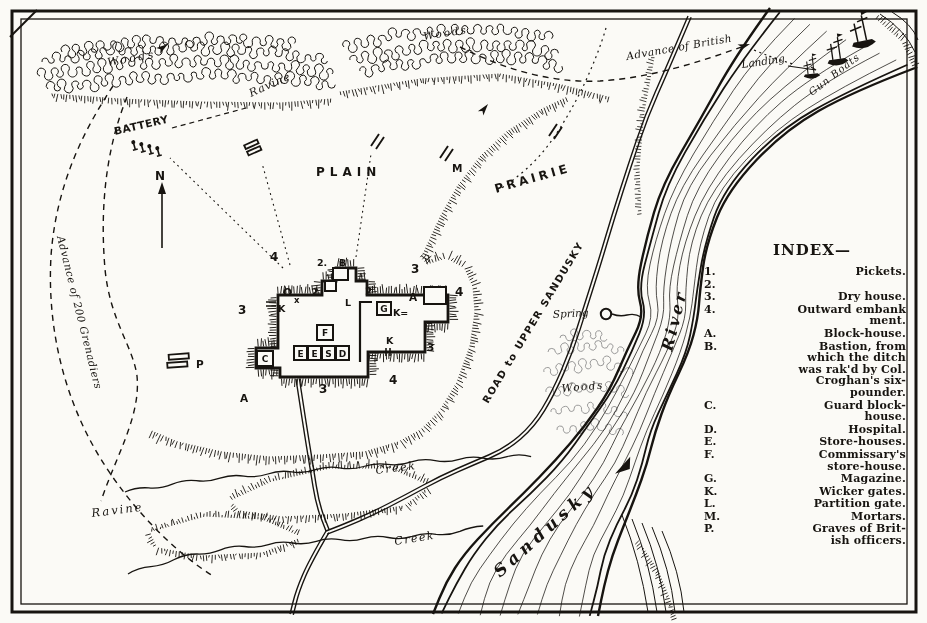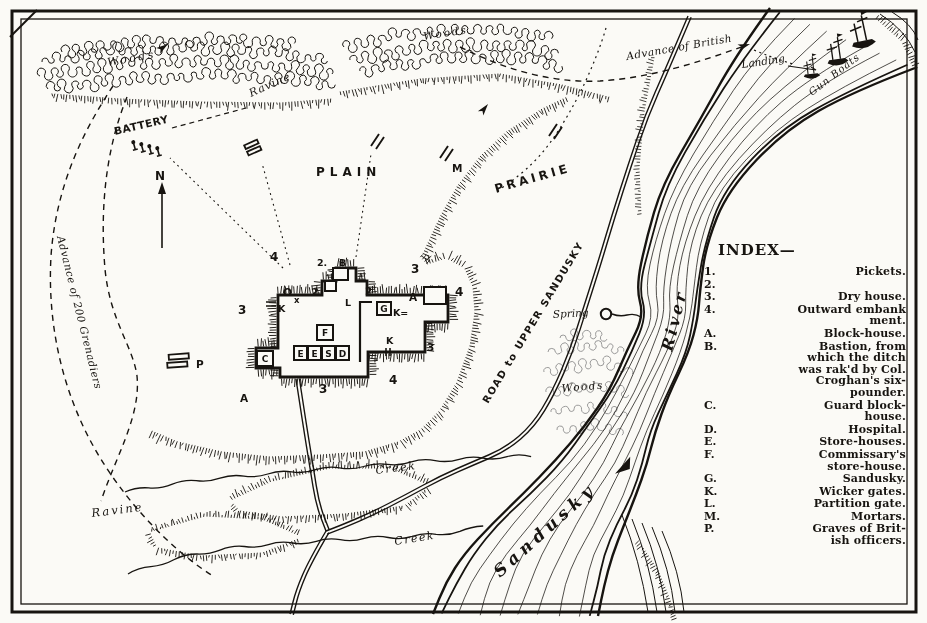--- a/index.html
+++ b/index.html
@@ -6,21 +6,21 @@
   .page{position:relative;width:927px;height:623px;background:#fbfaf6;overflow:hidden;
         font-family:"DejaVu Serif",serif;}
   svg{position:absolute;left:0;top:0;}
   
   .ti{font-family:"DejaVu Serif",serif;font-style:italic;fill:#171410;}
   .ts{font-family:"DejaVu Sans",sans-serif;font-weight:bold;fill:#171410;}
   .fm{font-family:"DejaVu Sans",sans-serif;font-weight:bold;fill:#171410;}
   
   .index{position:absolute;left:702px;top:241px;width:204px;color:#171410;}
   .index-title{font-family:"DejaVu Serif",serif;font-weight:bold;font-size:15px;
-               letter-spacing:1px;padding-left:16px;margin-bottom:7px;}
+               letter-spacing:1px;padding-left:16px;margin-bottom:7px;text-align:center;}
   .idx-row{display:flex;align-items:flex-start;margin-bottom:1px;}
   .idx-key{width:30px;flex:0 0 30px;font-weight:bold;font-size:11px;line-height:11.6px;
            font-family:"DejaVu Serif",serif;text-align:left;padding-left:2px;}
   .idx-text{flex:1;font-weight:bold;font-size:11px;line-height:11.6px;
             font-family:"DejaVu Serif",serif;letter-spacing:0.2px;text-align:right;}
 </style>
 </head>
 <body>
 
 <div class="page">
@@ -278,21 +278,21 @@
         <div class="idx-row">
           <span class="idx-key">E.</span>
           <span class="idx-text">Store-houses.</span>
         </div>
         <div class="idx-row">
           <span class="idx-key">F.</span>
           <span class="idx-text">Commissary's<br>store-house.</span>
         </div>
         <div class="idx-row">
           <span class="idx-key">G.</span>
-          <span class="idx-text">Sandusky.</span>
+          <span class="idx-text">Magazine.</span>
         </div>
         <div class="idx-row">
           <span class="idx-key">K.</span>
           <span class="idx-text">Wicker gates.</span>
         </div>
         <div class="idx-row">
           <span class="idx-key">L.</span>
           <span class="idx-text">Partition gate.</span>
         </div>
         <div class="idx-row">

